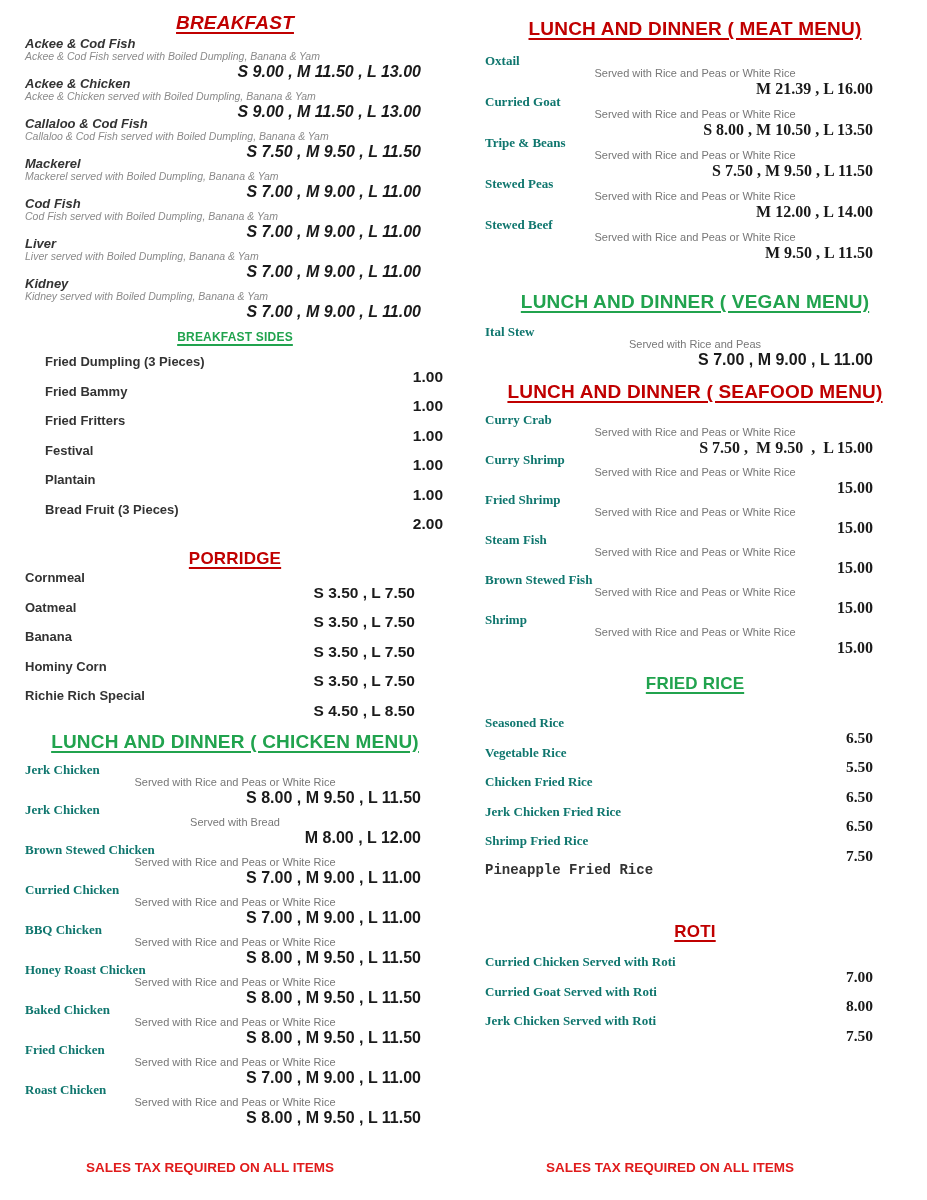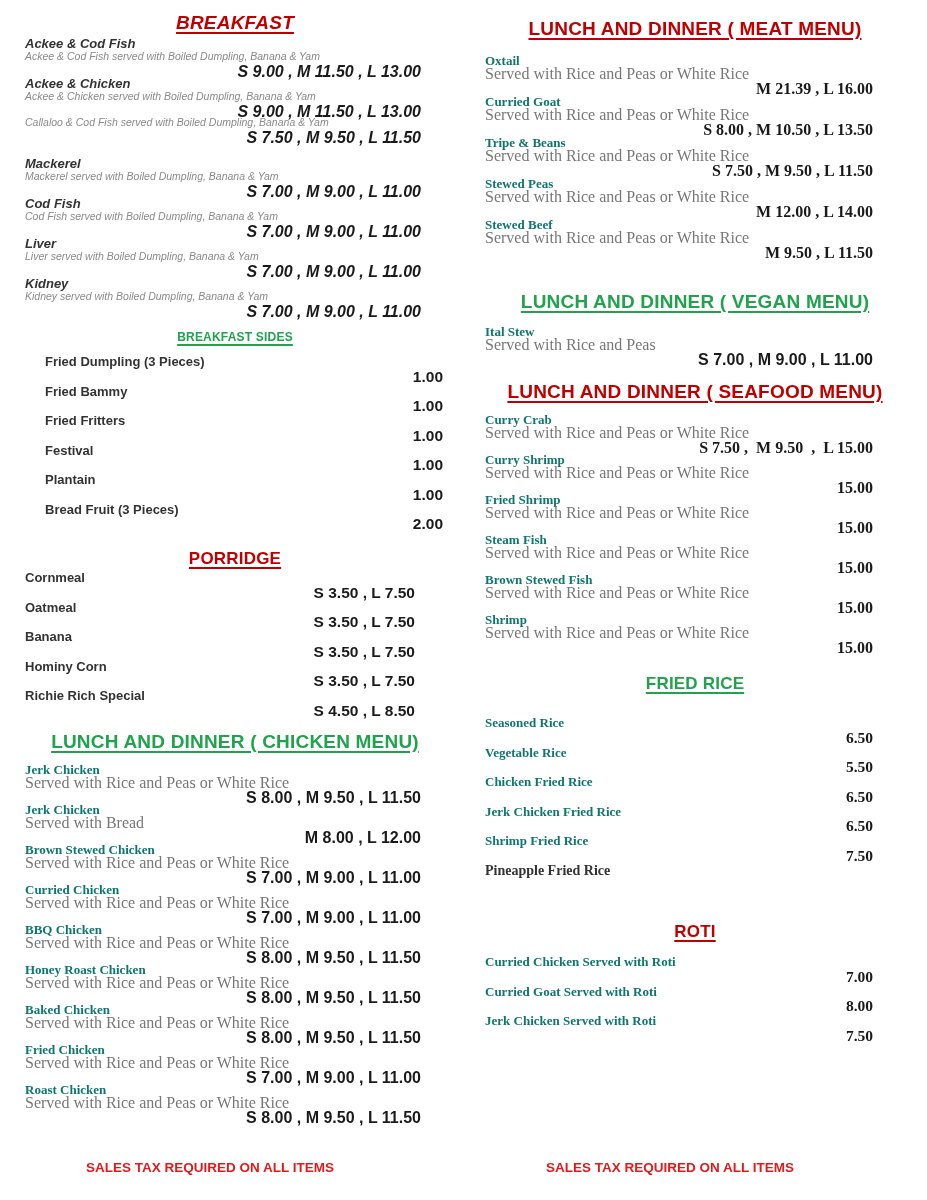--- a/index.html
+++ b/index.html
@@ -28,22 +28,22 @@
   .green { color: #21a34e; }
 
   .item { position: relative; }
 
   
   .sans .item-name { font-family: "Liberation Sans", sans-serif; font-weight: bold; color: #333333; font-size: 13px; line-height: 14px; }
   .sans .item-desc { font-family: "Liberation Sans", sans-serif; color: #8a8a8a; font-size: 10.5px; line-height: 11px; }
 
   
   .serif .item-name { font-family: "Liberation Serif", serif; font-weight: bold; color: #0f766e; font-size: 13px; line-height: 15px; }
-  .serif .item-desc { font-family: Liberation Serif, serif; color: #777777; font-size: 16px; line-height: 11px; }
-  .serif .item-name.sans { font-family: Liberation Serif, serif; color: #333333; font-size: 14px; }
+  .serif .item-desc { font-family: Liberation Sans, sans-serif; color: #777777; font-size: 11px; line-height: 11px; text-align: center; }
+  .serif .item-name.sans { font-family: Liberation Mono, monospace; color: #333333; font-size: 14px; }
 
   .item-price {
     text-align: right; font-weight: bold; color: #1a1a1a;
     font-family: "Liberation Sans", sans-serif;
     font-size: 16px; line-height: 16px; white-space: pre;
   }
   .item-price.price-serif { font-family: "Liberation Serif", serif; }
 
   
   .sec-breakfast .item, .sec-chicken .item, .sec-meat .item,
@@ -104,20 +104,21 @@
             <div class="item-name">Ackee &amp; Cod Fish</div>
             <div class="item-desc">Ackee &amp; Cod Fish served with Boiled Dumpling, Banana &amp; Yam</div>
             <div class="item-price">S 9.00 , M 11.50 , L 13.00</div>
           </div>
           <div class="item">
             <div class="item-name">Ackee &amp; Chicken</div>
             <div class="item-desc">Ackee &amp; Chicken served with Boiled Dumpling, Banana &amp; Yam</div>
             <div class="item-price">S 9.00 , M 11.50 , L 13.00</div>
           </div>
           <div class="item">
+            <div class="item-name">Callaloo &amp; Cod Fish</div>
             <div class="item-desc">Callaloo &amp; Cod Fish served with Boiled Dumpling, Banana &amp; Yam</div>
             <div class="item-price">S 7.50 , M 9.50 , L 11.50</div>
           </div>
           <div class="item">
             <div class="item-name">Mackerel</div>
             <div class="item-desc">Mackerel served with Boiled Dumpling, Banana &amp; Yam</div>
             <div class="item-price">S 7.00 , M 9.00 , L 11.00</div>
           </div>
           <div class="item">
             <div class="item-name">Cod Fish</div>

